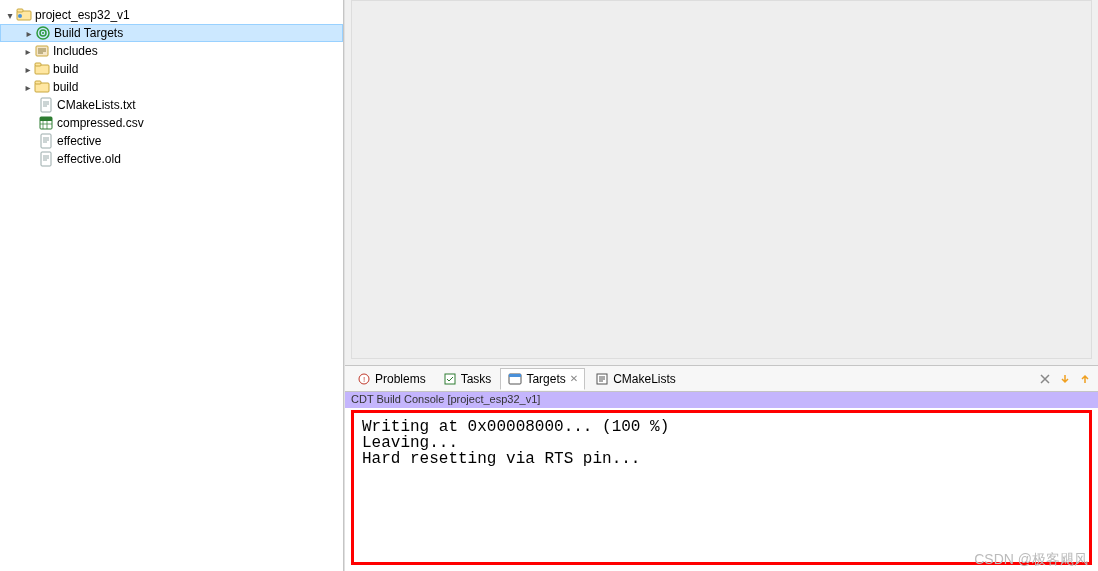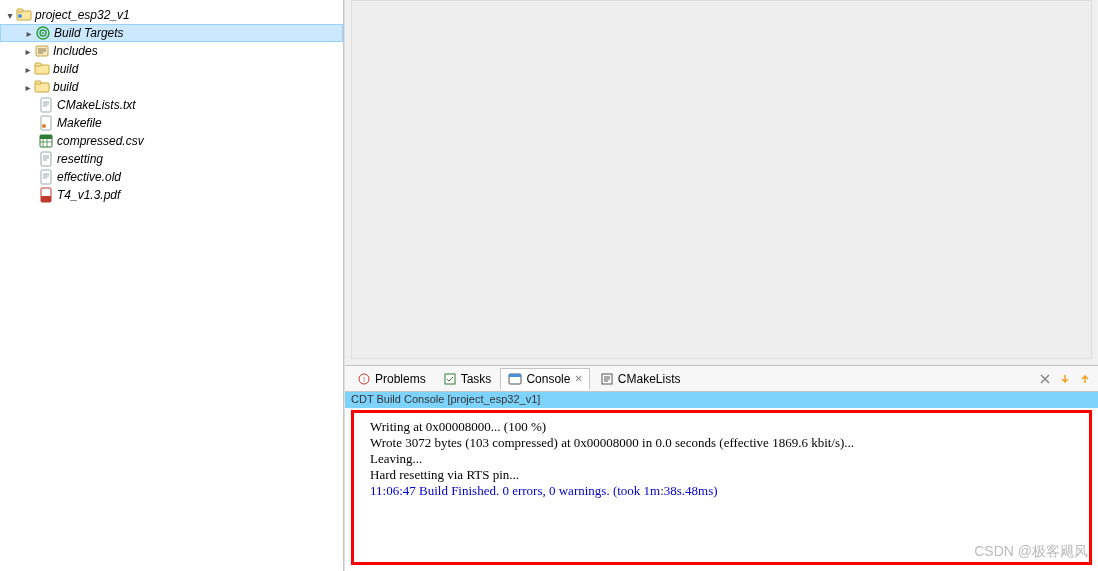--- a/index.html
+++ b/index.html
@@ -7,38 +7,38 @@
     .container { display: flex; height: 571px; }
     .sidebar { width: 344px; border-right: 1px solid #c5c5c5; background: #fff; padding-top: 6px; }
     .tree { list-style: none; }
     .tree-item { display: flex; align-items: center; height: 18px; padding: 1px 0; cursor: pointer; }
     .tree-item.selected { background: #cce8ff; border: 1px solid #99d1ff; }
     .indent0 { padding-left: 4px; }
     .indent1 { padding-left: 22px; }
     .indent2 { padding-left: 38px; }
     .twisty { width: 12px; display: inline-block; text-align: center; color: #555; font-size: 10px; user-select: none; }
     .ico { width: 16px; height: 16px; display: inline-flex; align-items: center; justify-content: center; margin-right: 3px; }
-    .label { white-space: nowrap; font-style: italic; }
+    .label { white-space: nowrap; }
     .main { flex: 1; display: flex; flex-direction: column; border-left: 1px solid #e0e0e0; }
     .editor { flex: 1; background: #f0f0f0; border-bottom: 1px solid #c5c5c5; position: relative; }
     .editor-inner { position: absolute; left: 6px; top: 0; right: 6px; bottom: 6px; background: #eee; border: 1px solid #ddd; }
     .bottom { height: 205px; display: flex; flex-direction: column; background:#fff; }
     .tabs { display: flex; align-items: center; height: 26px; border-bottom: 1px solid #c5c5c5; padding: 0 4px; background: #f7f7f7; }
     .tab { display: flex; align-items: center; padding: 2px 6px; margin-right: 2px; cursor: pointer; border: 1px solid transparent; height: 22px; }
     .tab.active { background: #fff; border: 1px solid #c5c5c5; border-bottom: 1px solid #fff; }
     .tab .ico { margin-right: 3px; }
     .tab-close { margin-left: 4px; color: #888; font-size: 10px; }
     .tab-spacer { flex: 1; }
     .tab-actions { display: flex; gap: 2px; }
     .act-btn { width: 18px; height: 18px; display: flex; align-items: center; justify-content: center; cursor: pointer; }
-    .console-title { height: 16px; padding: 1px 6px; font-size: 11px; color: #333; background:#7dd3fc; }
-    .console-box { flex: 1; border: 3px solid #ff0000; margin: 2px 6px 6px 6px; padding: 6px 16px; font-family: Liberation Serif, serif; font-size: 13px; line-height: 16px; overflow: hidden; background:#fff; }
+    .console-title { height: 16px; padding: 1px 6px; font-size: 11px; color: #333; background:#c4b5fd; }
+    .console-box { flex: 1; border: 3px solid #ff0000; margin: 2px 6px 6px 6px; padding: 6px 8px; font-family: Liberation Mono, monospace; font-size: 16px; line-height: 16px; overflow: hidden; background:#fff; }
     .console-line { white-space: pre; color: #000; }
     .console-line.blue { color: #0000cc; }
-    .watermark { position: absolute; right: 10px; bottom: 10px; color: #bbb; font-size: 14px; pointer-events: none; }
+    .watermark { position: absolute; right: 10px; bottom: 2px; color: #bbb; font-size: 14px; pointer-events: none; }
     svg { display: block; }
   </style>
 </head>
 <body>
 
 <div class="container">
   <div class="sidebar">
     <ul class="tree">
       <li class="tree-item indent0">
         <span class="twisty">▾</span>
@@ -100,70 +100,52 @@
       <li class="tree-item indent2">
         <span class="ico">
           <svg width="16" height="16">
               <rect x="3" y="1" width="10" height="14" rx="1" fill="#fff" stroke="#9aa"></rect>
               <path d="M5 5h6M5 7h6M5 9h4" stroke="#9aa"></path>
             </svg>
         </span>
         <span class="label">CMakeLists.txt</span>
       </li>
 
-      <li class="tree-item indent2">
-        <span class="ico">
-          <svg width="16" height="16">
-              <rect x="3" y="1" width="10" height="14" rx="1" fill="#fff" stroke="#9aa"></rect>
-              <circle cx="6" cy="11" r="2" fill="#e67e22"></circle>
-            </svg>
-        </span>
-        <span class="label">Makefile</span>
-      </li>
 
       <li class="tree-item indent2">
         <span class="ico">
           <svg width="16" height="16">
               <rect x="2" y="2" width="12" height="12" rx="1" fill="#fff" stroke="#2e7d32"></rect>
               <rect x="2" y="2" width="12" height="4" fill="#2e7d32"></rect>
               <path d="M5 2v12M9 2v12M2 9h12" stroke="#2e7d32" stroke-width="0.7"></path>
             </svg>
         </span>
         <span class="label">compressed.csv</span>
       </li>
 
       <li class="tree-item indent2">
         <span class="ico">
           <svg width="16" height="16">
               <rect x="3" y="1" width="10" height="14" rx="1" fill="#fff" stroke="#9aa"></rect>
               <path d="M5 5h6M5 7h6M5 9h4" stroke="#9aa"></path>
             </svg>
         </span>
-        <span class="label">resetting</span>
+        <span class="label">effective</span>
       </li>
 
       <li class="tree-item indent2">
         <span class="ico">
           <svg width="16" height="16">
               <rect x="3" y="1" width="10" height="14" rx="1" fill="#fff" stroke="#9aa"></rect>
               <path d="M5 5h6M5 7h6M5 9h4" stroke="#9aa"></path>
             </svg>
         </span>
         <span class="label">effective.old</span>
       </li>
 
-      <li class="tree-item indent2">
-        <span class="ico">
-          <svg width="16" height="16">
-              <rect x="3" y="1" width="10" height="14" rx="1" fill="#fff" stroke="#c0392b"></rect>
-              <rect x="3" y="9" width="10" height="6" rx="1" fill="#c0392b"></rect>
-            </svg>
-        </span>
-        <span class="label">T4_v1.3.pdf</span>
-      </li>
     </ul>
   </div>
 
   <div class="main">
     <div class="editor">
       <div class="editor-inner"></div>
     </div>
     <div class="bottom">
       <div class="tabs">
         <div class="tab">
@@ -184,21 +166,21 @@
           </span>
           <span>Tasks</span>
         </div>
         <div class="tab active">
           <span class="ico">
             <svg width="14" height="14">
                 <rect x="1" y="2" width="12" height="10" rx="1" fill="#fff" stroke="#555"></rect>
                 <rect x="1" y="2" width="12" height="3" fill="#4a90d9"></rect>
               </svg>
           </span>
-          <span>Console</span>
+          <span>Targets</span>
           <span class="tab-close">✕</span>
         </div>
         <div class="tab">
           <span class="ico">
             <svg width="14" height="14">
                 <rect x="2" y="2" width="10" height="10" fill="#fff" stroke="#555"></rect>
                 <path d="M4 5h6M4 7h6M4 9h4" stroke="#555"></path>
               </svg>
           </span>
           <span>CMakeLists</span>
@@ -218,24 +200,22 @@
           <div class="act-btn">
             <svg width="12" height="12">
                 <path d="M6 10V3M3 6l3-3 3 3" stroke="#f0a020" stroke-width="1.5" fill="none"></path>
               </svg>
           </div>
         </div>
       </div>
       <div class="console-title">CDT Build Console [project_esp32_v1]</div>
       <div class="console-box">
         <div class="console-line">Writing at 0x00008000... (100 %)</div>
-        <div class="console-line">Wrote 3072 bytes (103 compressed) at 0x00008000 in 0.0 seconds (effective 1869.6 kbit/s)...</div>
         <div class="console-line"></div>
         <div class="console-line">Leaving...</div>
         <div class="console-line">Hard resetting via RTS pin...</div>
         <div class="console-line"></div>
-        <div class="console-line blue">11:06:47 Build Finished. 0 errors, 0 warnings. (took 1m:38s.48ms)</div>
       </div>
     </div>
   </div>
 </div>
 
 <div class="watermark">CSDN @极客飓风</div>
 
 </body></html>

